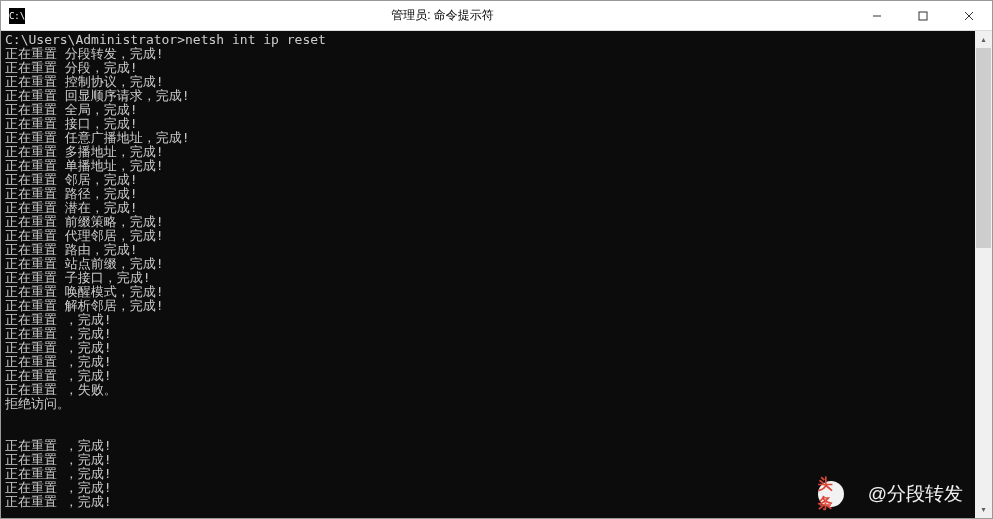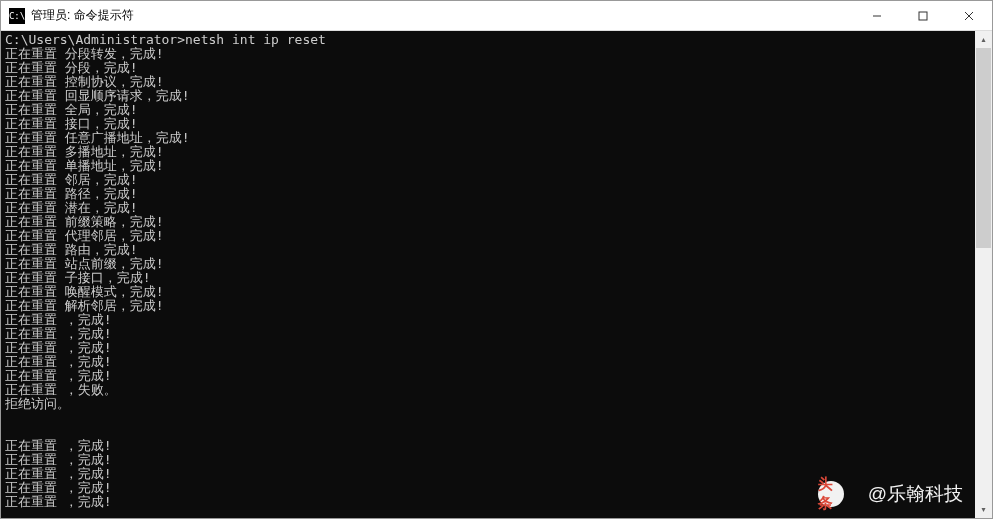--- a/index.html
+++ b/index.html
@@ -40,20 +40,21 @@
       display: flex;
       align-items: center;
       justify-content: center;
       font-family: monospace;
     }
     .titlebar-text {
       margin-left: 6px;
       font-size: 12px;
       color: #000;
       flex: 1;
+      text-align: center;
     }
     .window-controls {
       display: flex;
       height: 100%;
     }
     .window-control {
       width: 46px;
       height: 100%;
       display: flex;
       align-items: center;
@@ -204,14 +205,14 @@
     <div class="scrollbar">
       <div class="scrollbar-arrow-up">▴</div>
       <div class="scrollbar-thumb"></div>
       <div class="scrollbar-arrow-down">▾</div>
     </div>
   </div>
 </div>
 
 <div class="watermark">
   <div class="watermark-icon">头条</div>
-  <div class="watermark-text">@乐翰科技</div>
+  <div class="watermark-text">@分段转发</div>
 </div>
 
 </body></html>

